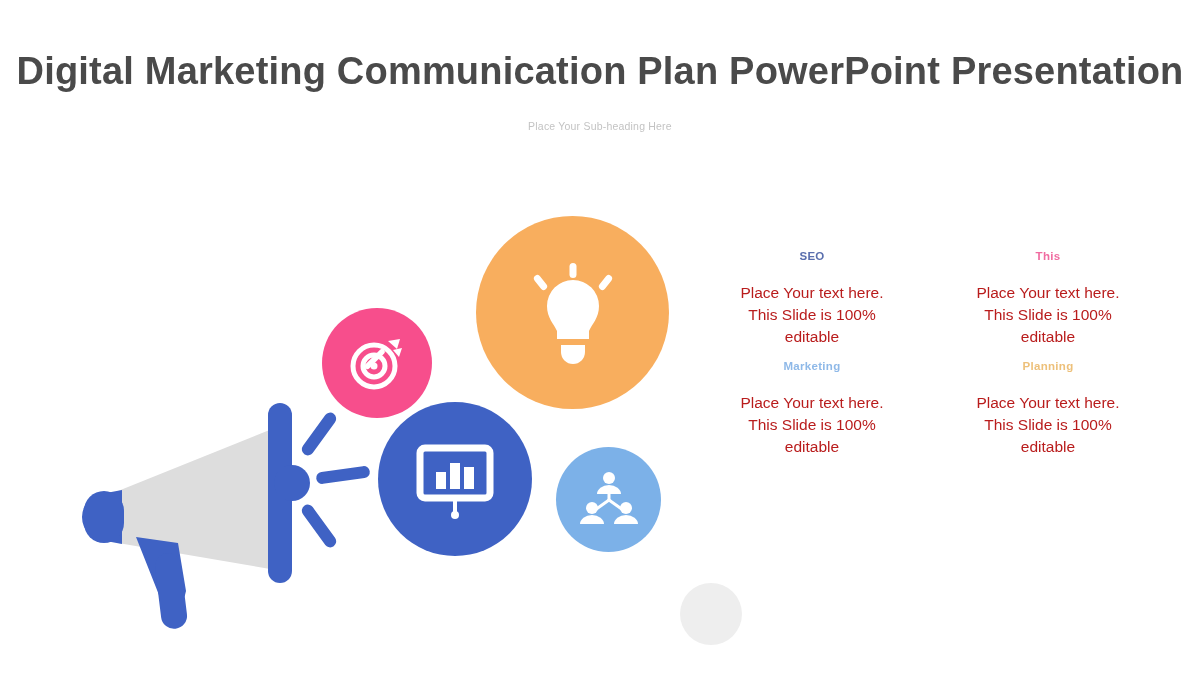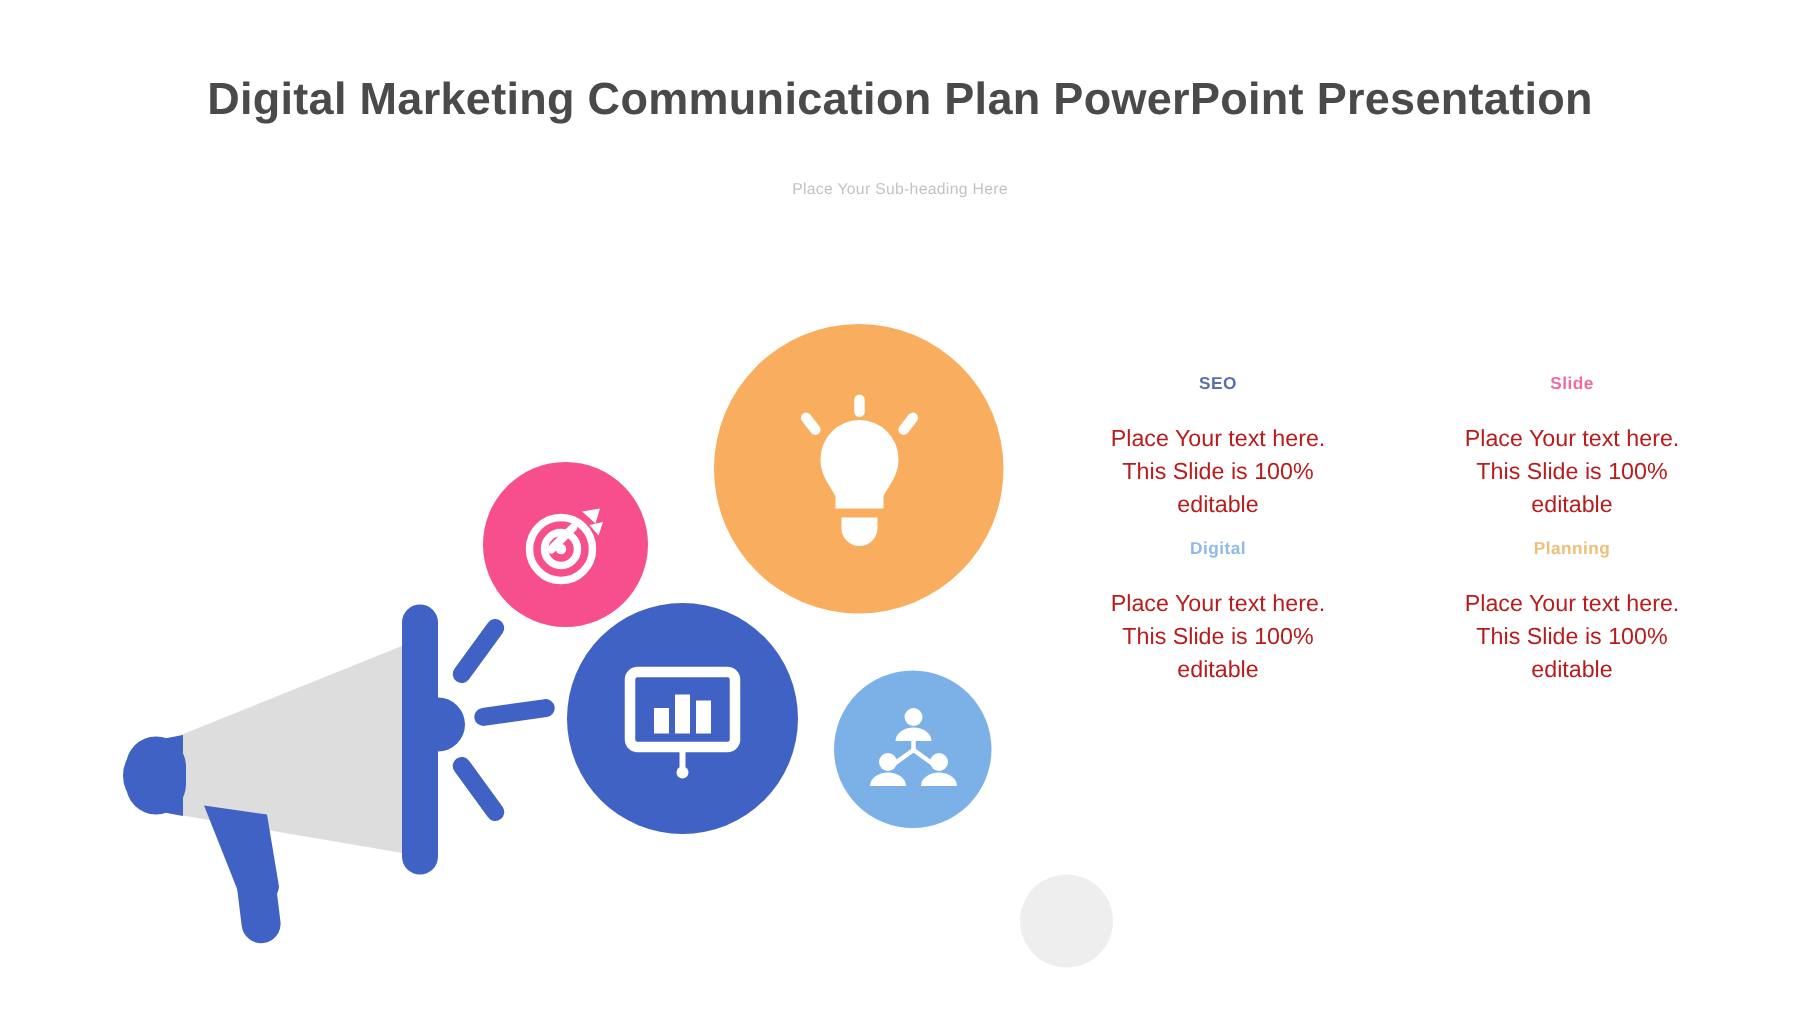--- a/index.html
+++ b/index.html
@@ -20,21 +20,21 @@
     background: #ffffff;
   }
 
   
   .title {
     position: absolute;
     left: 0;
     right: 0;
     top: 50px;
     text-align: center;
-    font-size: 30px;
+    font-size: 38px;
     font-weight: bold;
     color: #4a4a4a;
     letter-spacing: 0.2px;
     white-space: nowrap;
   }
   .subtitle {
     position: absolute;
     left: 0;
     right: 0;
     top: 120px;
@@ -212,28 +212,28 @@
   <div class="blocks">
 
     <div class="block">
       <div class="block-title" style="color:#5a6fae">SEO</div>
       <div class="block-body">Place Your text here.
 This Slide is 100%
 editable</div>
     </div>
 
     <div class="block">
-      <div class="block-title" style="color:#f06ba0">Slide</div>
-      <div class="block-body">Place Your text here.
-This Slide is 100%
-editable</div>
-    </div>
-
-    <div class="block">
-      <div class="block-title" style="color:#8fb9e8">Digital</div>
+      <div class="block-title" style="color:#f06ba0">This</div>
+      <div class="block-body">Place Your text here.
+This Slide is 100%
+editable</div>
+    </div>
+
+    <div class="block">
+      <div class="block-title" style="color:#8fb9e8">Marketing</div>
       <div class="block-body">Place Your text here.
 This Slide is 100%
 editable</div>
     </div>
 
     <div class="block">
       <div class="block-title" style="color:#edc07a">Planning</div>
       <div class="block-body">Place Your text here.
 This Slide is 100%
 editable</div>

